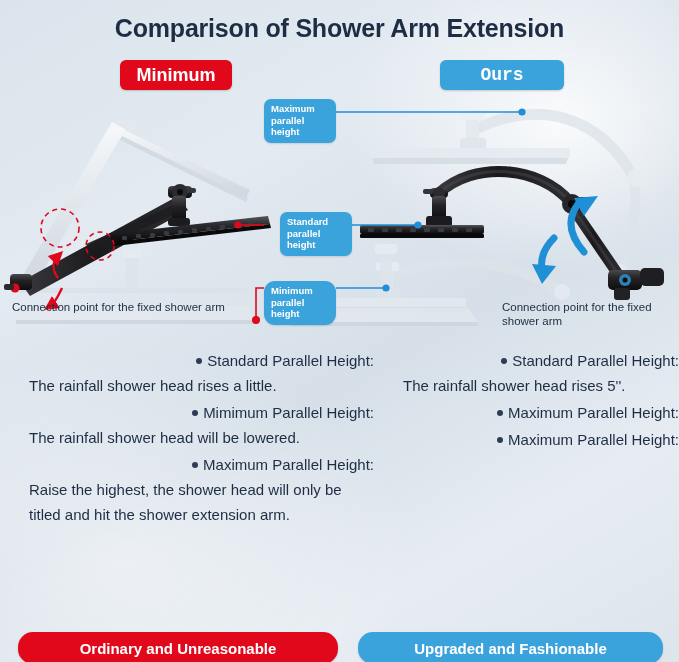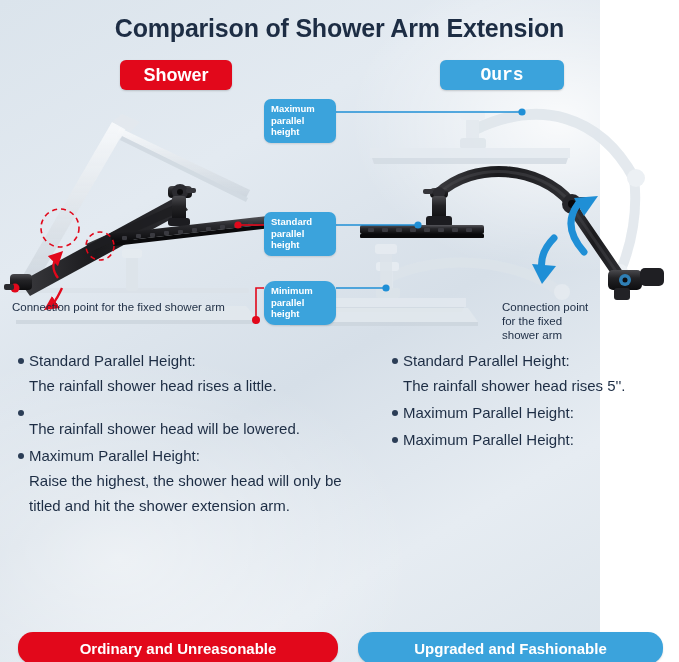--- a/index.html
+++ b/index.html
@@ -3,21 +3,21 @@
 <meta charset="utf-8">
 <style>
   * { box-sizing: border-box; margin: 0; padding: 0; }
   html, body {
     width: 679px; height: 662px;
     font-family: "Liberation Sans", sans-serif;
     overflow: hidden;
   }
   #page {
     position: relative;
-    width: 600px; height: 662px;
+    width: 679px; height: 662px;
     background:
       radial-gradient(ellipse 300px 220px at 560px 120px, rgba(255,255,255,0.85) 0%, rgba(255,255,255,0) 70%),
       radial-gradient(ellipse 420px 300px at 120px 560px, rgba(255,255,255,0.5) 0%, rgba(255,255,255,0) 70%),
       linear-gradient(150deg, #dbe4ec 0%, #e3eaf1 28%, #d6dfe8 55%, #e6ecf2 78%, #dde5ec 100%);
   }
 
   
   .title {
     position: absolute; top: 14px; left: 0; width: 679px;
     text-align: center;
@@ -50,21 +50,21 @@
     border-radius: 7px;
     padding: 4px 7px 5px 7px;
     font-size: 9.5px;
     line-height: 11.5px;
     font-weight: bold;
     width: 72px;
     z-index: 6;
     box-shadow: 0 1px 2px rgba(0,0,0,0.12);
   }
   .callout-max { left: 264px; top: 99px; }
-  .callout-std { left: 264px; top: 212px; }
+  .callout-std { left: 280px; top: 212px; }
   .callout-min { left: 264px; top: 281px; border-radius: 11px; }
 
   
   .conn-caption {
     position: absolute;
     font-size: 11.5px;
     line-height: 14px;
     color: #1d2d44;
     z-index: 5;
   }
@@ -79,20 +79,21 @@
   }
   .col { padding-left: 18px; }
   .col-left  { width: 374px; }
   .col-right { width: 305px; }
 
   .bullet-group { margin-bottom: 2px; }
   .bullet-head {
     display: flex; align-items: flex-start;
     font-size: 15px; line-height: 25px;
     color: #1d2d44;
+    justify-content: flex-end;
   }
   .dot {
     flex: 0 0 auto;
     width: 6px; height: 6px; border-radius: 50%;
     background: #2b3d56;
     margin-top: 10px; margin-right: 5px;
   }
   .bullet-body {
     font-size: 15px; line-height: 25px;
     color: #1d2d44;
@@ -113,21 +114,21 @@
   .banner-left  { left: 18px;  top: 592px; width: 320px; background: #e2081b; }
   .banner-right { left: 358px; top: 592px; width: 305px; background: #3ba3dc; }
 </style>
 </head>
 <body>
 
 <div id="page">
 
   <div class="title">Comparison of Shower Arm Extension</div>
 
-  <div class="pill pill-others">Shower</div>
+  <div class="pill pill-others">Minimum</div>
   <div class="pill pill-ours">Ours</div>
 
   <div class="stage">
     <svg width="679" height="246" viewBox="0 0 679 246" xmlns="http://www.w3.org/2000/svg">
       <defs>
         <linearGradient id="metalDark" x1="0" y1="0" x2="0" y2="1">
           <stop offset="0%" stop-color="#4a4a4e"></stop>
           <stop offset="40%" stop-color="#232326"></stop>
           <stop offset="100%" stop-color="#0d0d0f"></stop>
         </linearGradient>
@@ -318,20 +319,21 @@
       <div class="bullet-group">
         <div class="bullet-head">
           <span class="dot"></span>
           <span>Standard Parallel Height:</span>
         </div>
         <div class="bullet-body">The rainfall shower head rises a little.</div>
       </div>
       <div class="bullet-group">
         <div class="bullet-head">
           <span class="dot"></span>
+          <span>Mimimum Parallel Height:</span>
         </div>
         <div class="bullet-body">The rainfall shower head will be lowered.</div>
       </div>
       <div class="bullet-group">
         <div class="bullet-head">
           <span class="dot"></span>
           <span>Maximum Parallel Height:</span>
         </div>
         <div class="bullet-body">Raise the highest, the shower head will only be titled and hit the shower extension arm.</div>
       </div>

